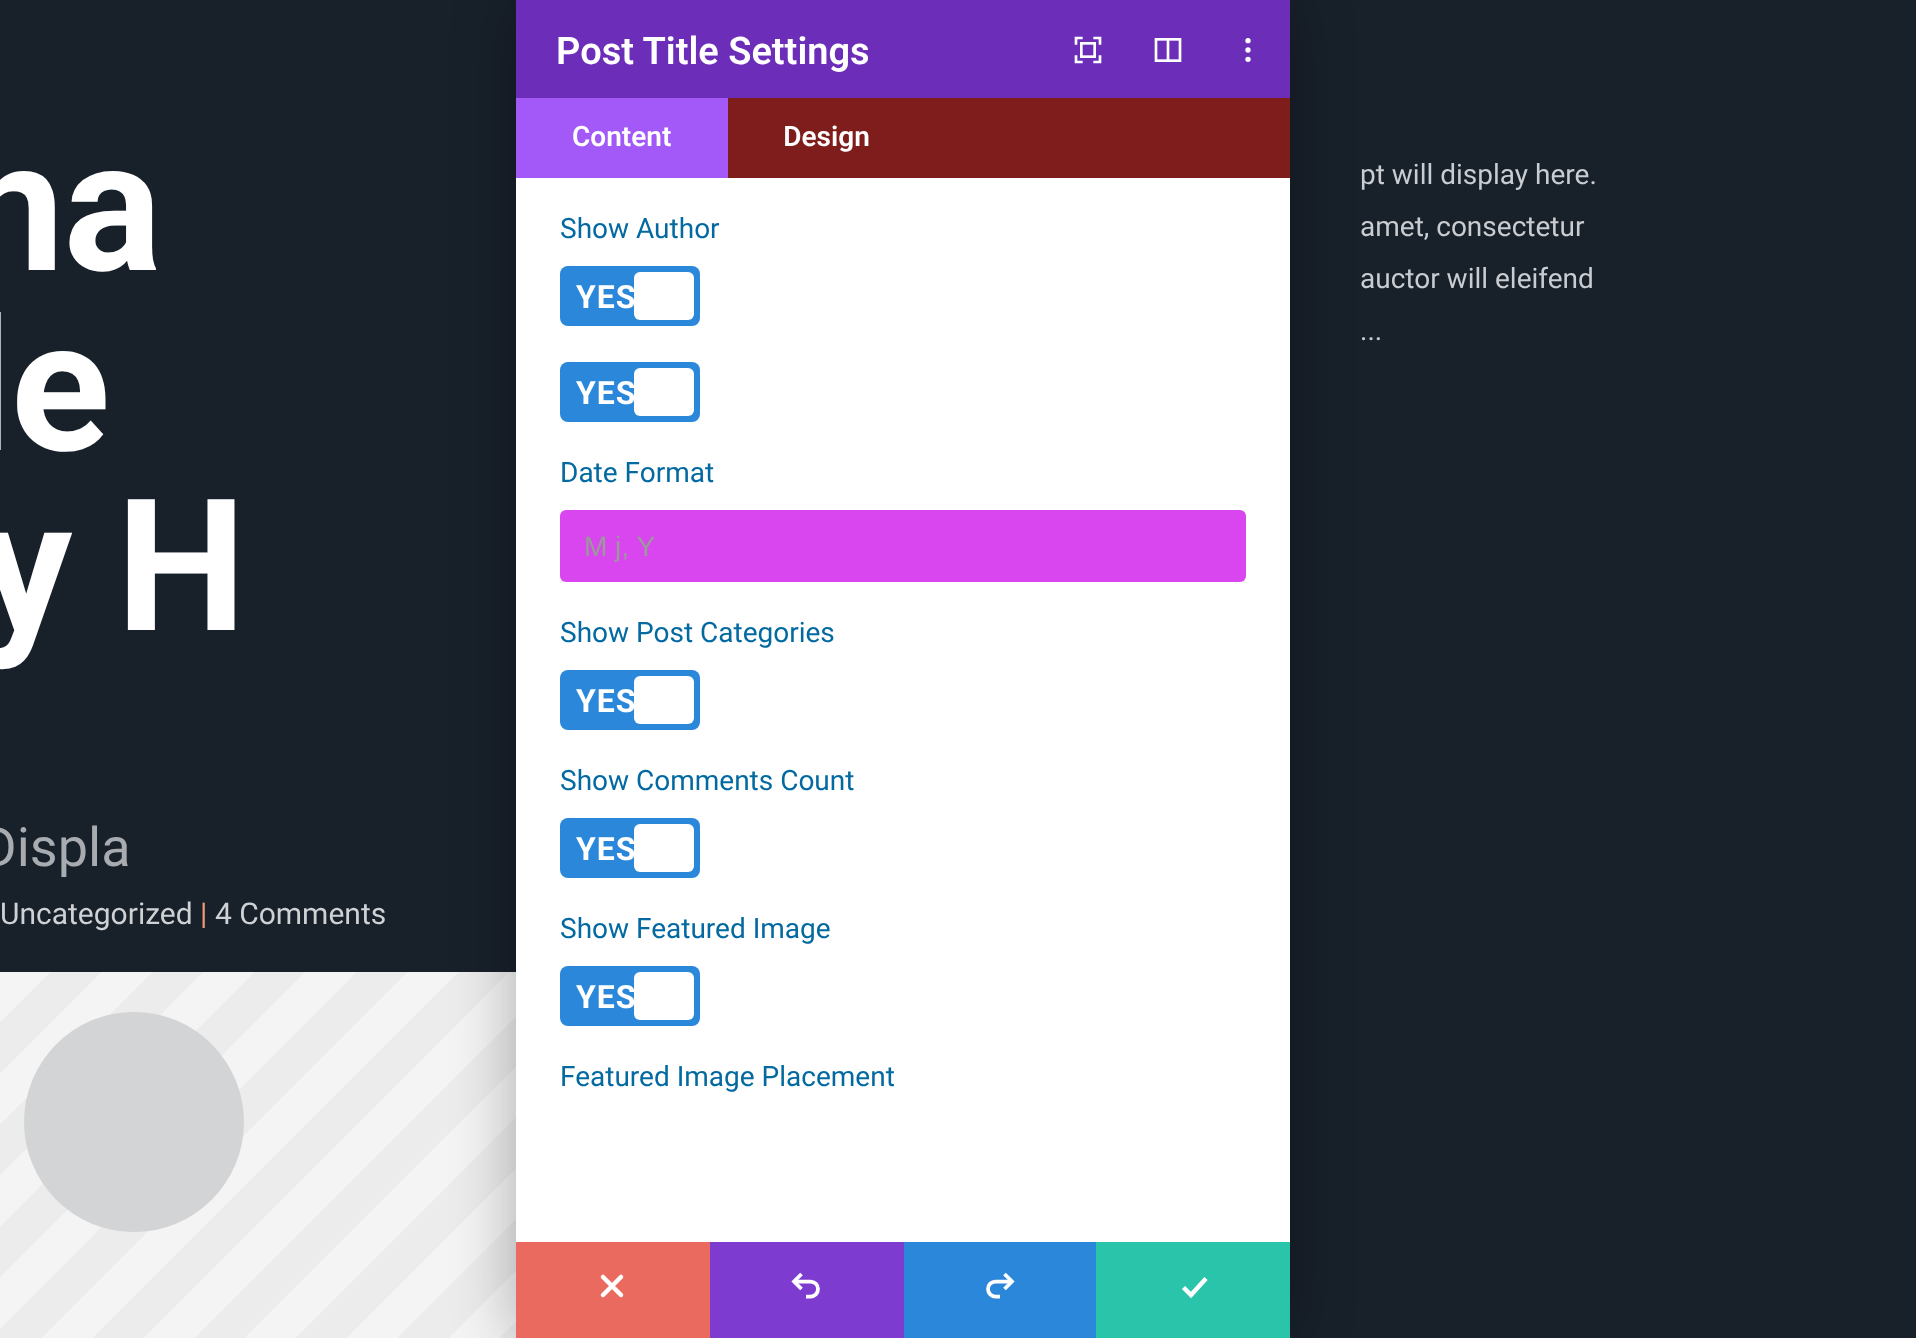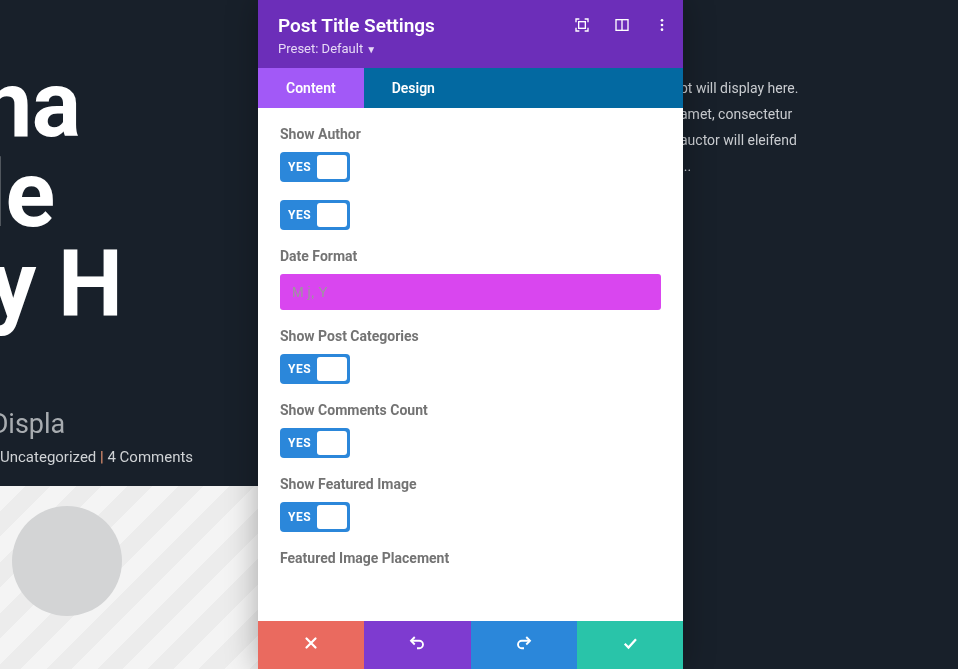--- a/index.html
+++ b/index.html
@@ -53,21 +53,21 @@
     color: #c9ccd0;
     font-size: 14px;
     line-height: 1.85;
     width: 300px;
   }
 
   .modal {
     position: absolute;
     left: 258px;
     top: 0;
-    width: 425px;
+    width: 387px;
     height: 669px;
     background: #ffffff;
     box-shadow: 0 0 30px rgba(0,0,0,0.3);
     display: flex;
     flex-direction: column;
   }
   .modal-header {
     background: #6c2eb9;
     color: #fff;
     padding: 14px 20px 12px 20px;
@@ -85,21 +85,21 @@
   }
   .hicon {
     width: 18px; height: 18px;
     color: #fff;
     cursor: pointer;
     display: flex; align-items: center; justify-content: center;
   }
 
   .tabs {
     display: flex;
-    background: #0369a1;
+    background: #7f1d1d;
     color: #fff;
   }
   .tab {
     padding: 12px 28px;
     font-size: 14px;
     font-weight: 600;
     cursor: pointer;
     color: #fff;
   }
   .tab.active {
@@ -109,38 +109,38 @@
   .panel-body {
     flex: 1;
     overflow: hidden;
     padding: 18px 22px 0 22px;
   }
   .field {
     margin-bottom: 18px;
   }
   .field-label {
     font-size: 14px;
-    color: #737373;
+    color: #0369a1;
     margin-bottom: 10px;
-    font-weight: 700;
+    font-weight: 400;
   }
   .toggle {
     display: inline-flex;
     align-items: center;
     height: 30px;
     width: 70px;
     background: #2b87da;
     border-radius: 4px;
     position: relative;
     cursor: pointer;
     padding-left: 8px;
   }
   .toggle-label {
     color: #fff;
-    font-size: 12px;
+    font-size: 16px;
     font-weight: 700;
     letter-spacing: 0.5px;
   }
   .toggle-knob {
     position: absolute;
     right: 3px; top: 3px;
     width: 30px; height: 24px;
     background: #fff;
     border-radius: 3px;
   }
@@ -194,23 +194,20 @@
     <span>amet, consectetur</span><br>
     <span>auctor will eleifend</span><br>
     <span>...</span>
   </div>
 </div>
 
 <div class="modal">
 
   <div class="modal-header">
     <div class="modal-title">Post Title Settings</div>
-    <div class="modal-preset">
-      <span>Preset: Default</span><span class="caret">▼</span>
-    </div>
     <div class="header-icons">
       <div class="hicon">
         <svg viewBox="0 0 24 24" width="16" height="16" fill="none" stroke="currentColor" stroke-width="2">
             <rect x="7" y="7" width="10" height="10"></rect>
             <path d="M3 8V3h5M21 16v5h-5M21 8V3h-5M3 16v5h5"></path>
           </svg>
       </div>
       <div class="hicon">
         <svg viewBox="0 0 24 24" width="16" height="16" fill="none" stroke="currentColor" stroke-width="2">
             <rect x="3" y="4" width="18" height="16"></rect>

